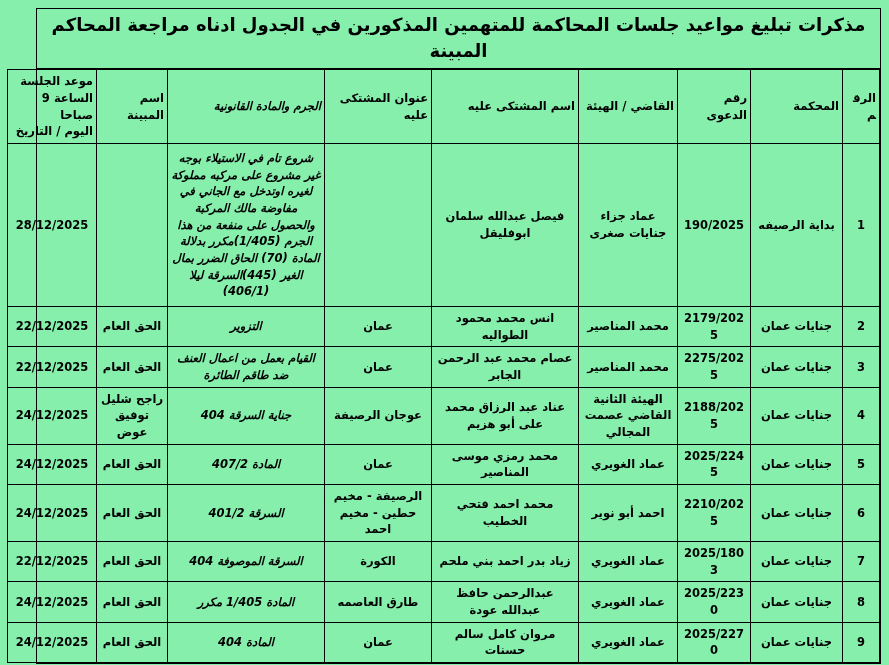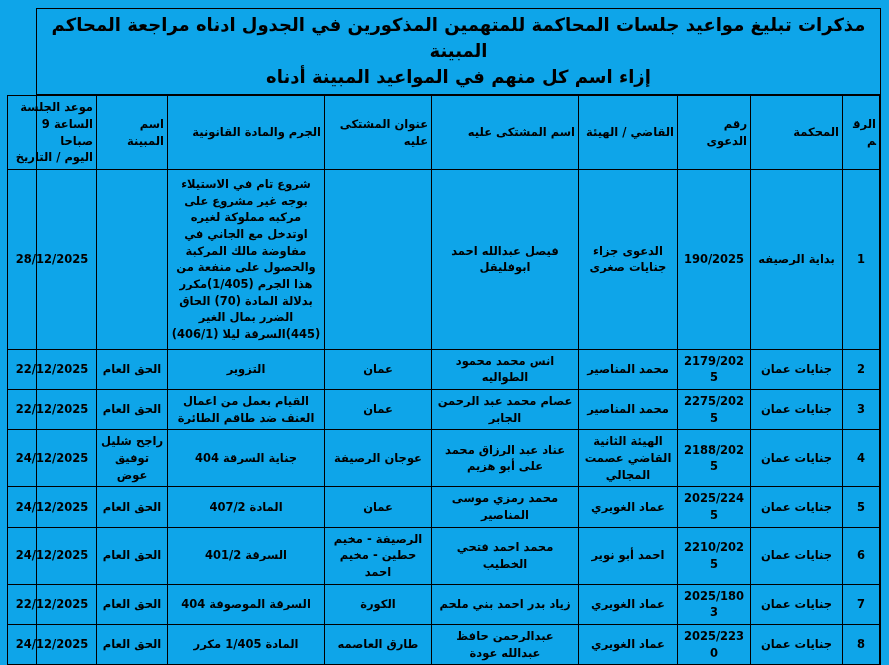--- a/index.html
+++ b/index.html
@@ -1,55 +1,54 @@
 <!DOCTYPE html>
 <html lang="ar" dir="rtl"><head>
 <meta charset="utf-8">
 <style>
   html,body{margin:0;padding:0;background:#ffffff;}
   body{font-family:"DejaVu Sans",sans-serif;color:#000;}
   .page{
     width:889px;height:665px;box-sizing:border-box;
-    padding:8px 8px 6px 36px;direction:rtl;overflow:hidden;background:#0ea5e9;
+    padding:8px 8px 6px 36px;direction:rtl;overflow:hidden;background:#86efac;
   }
   .doc{border:1px solid #000;}
   .title-block{
     text-align:center;font-weight:bold;font-size:18px;line-height:1.45;
     padding:3px 4px 4px 4px;border-bottom:1px solid #000;
   }
   table.hearings{
     width:100%;border-collapse:collapse;table-layout:fixed;direction:rtl;
   }
   table.hearings th, table.hearings td{
     border:1px solid #000;font-weight:bold;text-align:center;vertical-align:middle;
     font-size:11.5px;padding:3px 3px;line-height:1.45;word-wrap:break-word;
   }
   table.hearings th{font-size:11.5px;height:52px;text-align:right;}
   .col0{width:30px;margin-left:44px;}
   .col1{width:85px;}
   .col2{width:66px;}
   .col3{width:92px;}
   .col4{width:140px;}
   .col5{width:100px;}
-  .col6{width:150px;}
+  .col6{width:150px;font-style:italic;}
   .col7{width:64px;}
   .col8{width:82px;font-size:12px;white-space:pre-line;}
   td.col8{font-size:12px;}
   tbody tr{height:26px;}
   tbody tr:first-child td{padding-top:6px;padding-bottom:6px;}
 </style>
 </head>
 <body>
 
 <div class="page">
   <div class="doc">
 
     <div class="title-block">
       <div>مذكرات تبليغ مواعيد جلسات المحاكمة للمتهمين المذكورين في الجدول ادناه مراجعة المحاكم المبينة</div>
-      <div>إزاء اسم كل منهم في المواعيد المبينة أدناه</div>
     </div>
 
     <table class="hearings">
       <thead>
         <tr id="header-row">
             <th class="col0">الرقم</th>
             <th class="col1">المحكمة</th>
             <th class="col2">رقم الدعوى</th>
             <th class="col3">القاضي / الهيئة</th>
             <th class="col4">اسم المشتكى عليه</th>
@@ -59,22 +58,22 @@
             <th class="col8">موعد الجلسة
 الساعة 9 صباحا
 اليوم / التاريخ</th>
           </tr>
       </thead>
       <tbody id="table-body">
           <tr>
             <td class="col0">1</td>
             <td class="col1">بداية الرصيفه</td>
             <td class="col2">190/2025</td>
-            <td class="col3">الدعوى جزاء جنايات صغرى</td>
-            <td class="col4">فيصل عبدالله احمد ابوفليقل</td>
+            <td class="col3">عماد جزاء جنايات صغرى</td>
+            <td class="col4">فيصل عبدالله سلمان ابوفليقل</td>
             <td class="col5"></td>
             <td class="col6">شروع تام في الاستيلاء بوجه غير مشروع على مركبه مملوكة لغيره اوتدخل مع الجاني في مفاوضة مالك المركبة والحصول على منفعة من هذا الجرم (1/405)مكرر بدلالة المادة (70) الحاق الضرر بمال الغير (445)السرقة ليلا (406/1)</td>
             <td class="col7"></td>
             <td class="col8">28/12/2025</td>
           </tr>
           <tr>
             <td class="col0">2</td>
             <td class="col1">جنايات عمان</td>
             <td class="col2">2179/2025</td>
             <td class="col3">محمد المناصير</td>

